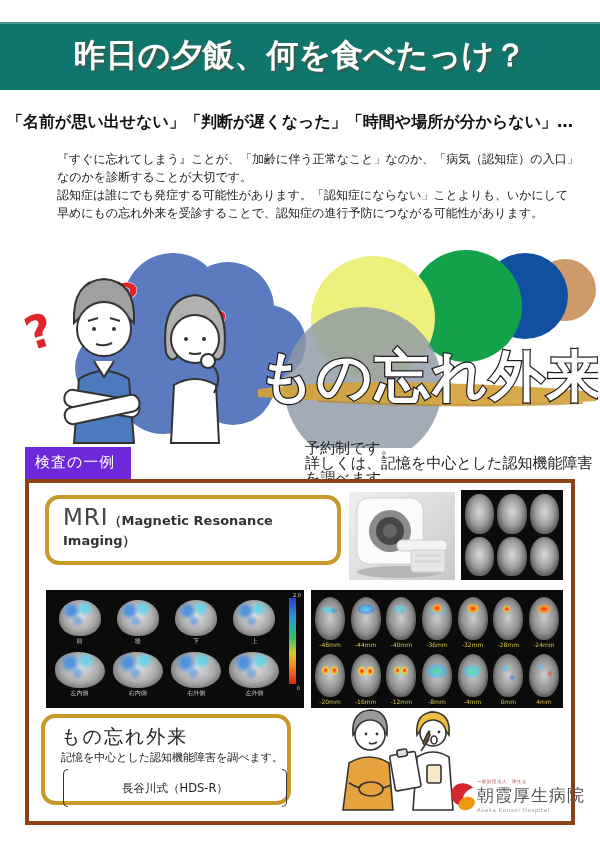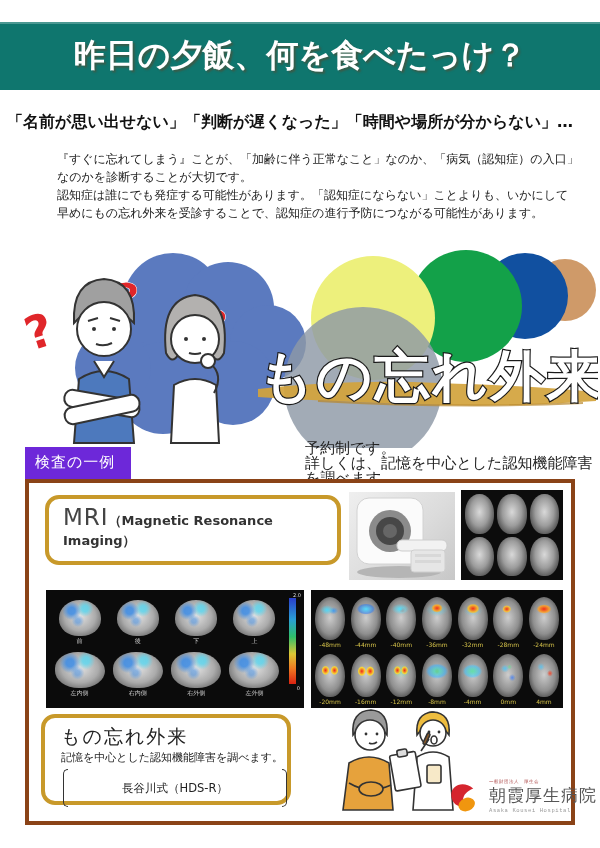--- a/index.html
+++ b/index.html
@@ -79,21 +79,21 @@
   .bracket{width:8px;height:38px;box-sizing:border-box;}
   .bracket-l{border:1.6px solid #333;border-right:none;border-radius:8px 0 0 8px;}
   .bracket-r{border:1.6px solid #333;border-left:none;border-radius:0 8px 8px 0;}
   .dementia-item-lines{margin:0 6px;font-size:11.5px;color:#222;line-height:17px;white-space:nowrap;}
 
   
   .consult{position:absolute;left:300px;top:222px;width:150px;height:108px;}
 
   
   .logo{position:absolute;left:418px;top:296px;display:flex;align-items:center;}
-  .logo-text{margin-left:12px;font-family:Liberation Mono, monospace;}
+  .logo-text{margin-left:0;}
   .logo-org{font-size:4.5px;color:#b05050;letter-spacing:.5px;white-space:nowrap;}
   .logo-name{font-size:17px;color:#555;letter-spacing:1px;white-space:nowrap;}
   .logo-en{font-size:5.5px;color:#999;letter-spacing:.6px;white-space:nowrap;}
 </style>
 </head>
 <body>
 
 <div class="page">
 
   <div class="header-band">

